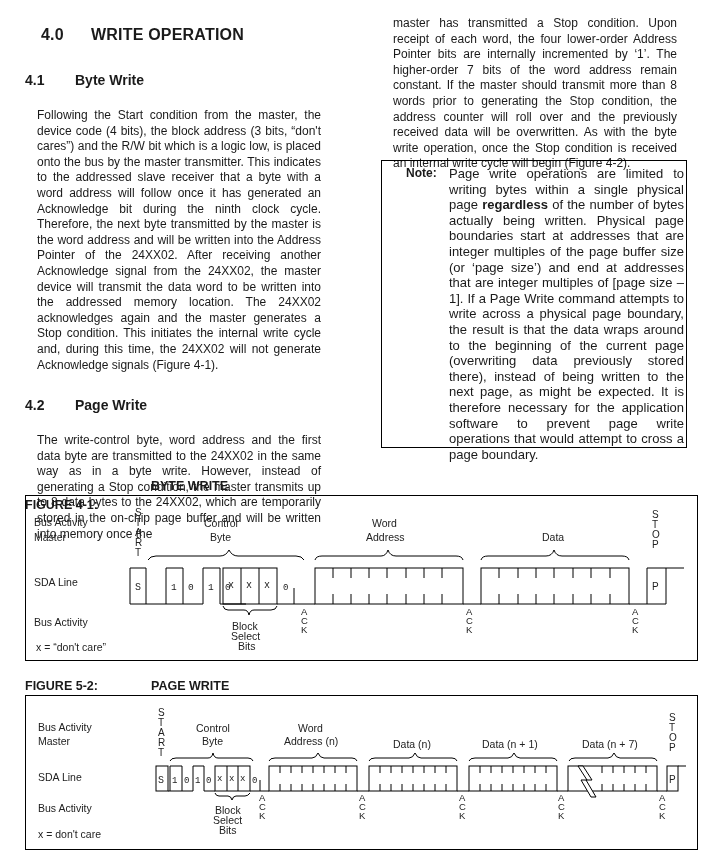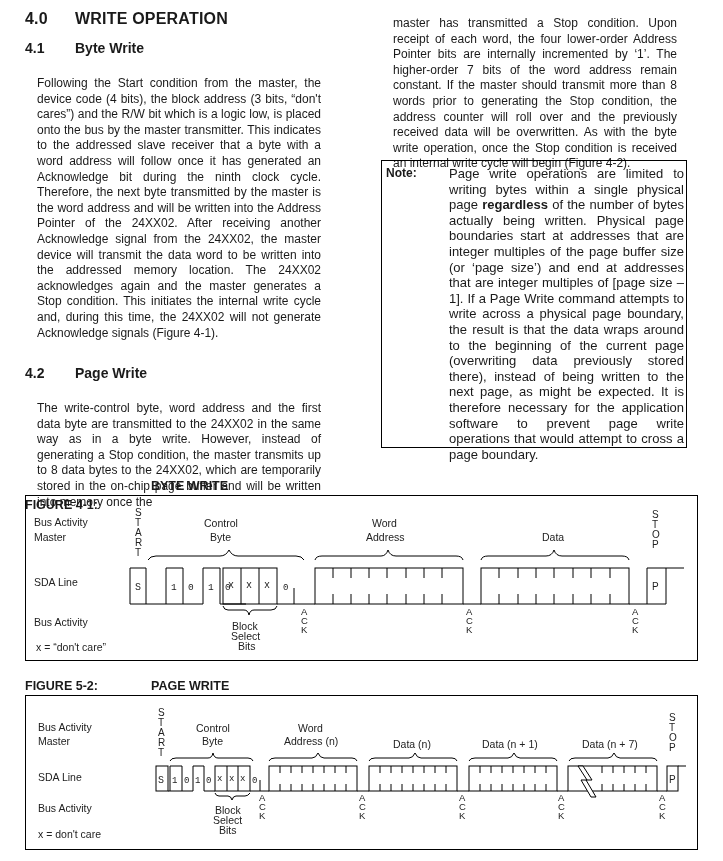--- a/index.html
+++ b/index.html
@@ -1,27 +1,27 @@
 <!DOCTYPE html>
 <html><head>
 <meta charset="utf-8">
 <style>
   html, body { margin:0; padding:0; background:#ffffff; }
   body { width:723px; height:861px; position:relative; overflow:hidden; color:#1a1a1a;
          font-family:"Liberation Sans", sans-serif; }
   .col { position:absolute; width:308px; }
   #left { left:25px; top:8px; }
   #right { left:381px; top:4px; width:308px; }
-  h1 { margin:0; font-size:16px; font-weight:bold; letter-spacing:0.2px; height:24px; line-height:22px; }
+  h1 { margin:16px; font-size:16px; font-weight:bold; letter-spacing:0.2px; height:24px; line-height:22px; }
   h2 { margin:0; font-size:14px; font-weight:bold; height:22px; line-height:20px; }
   .num { display:inline-block; width:50px; }
   p { margin:12px; font-size:12px; line-height:15.6px; text-align:justify; }
   #note { position:absolute; left:381px; top:160px; width:306px; height:288px;
           border:1px solid #000; box-sizing:border-box; }
-  #note .label { position:absolute; left:4px; top:5px; font-size:12px; font-weight:bold; }
+  #note .label { position:absolute; left:24px; top:5px; font-size:12px; font-weight:bold; }
   #note .body { position:absolute; left:67px; top:5px; width:235px; font-size:13px; line-height:15.6px; text-align:justify; }
   .fig-title { position:absolute; font-size:12.5px; font-weight:bold; }
   .fig-box { position:absolute; border:1px solid #000; box-sizing:border-box; }
   svg text { font-family:"Liberation Sans", sans-serif; fill:#222; }
   .mono { font-family:"Liberation Mono", monospace; }
 </style>
 </head>
 <body>
 
 <div id="left" class="col">

